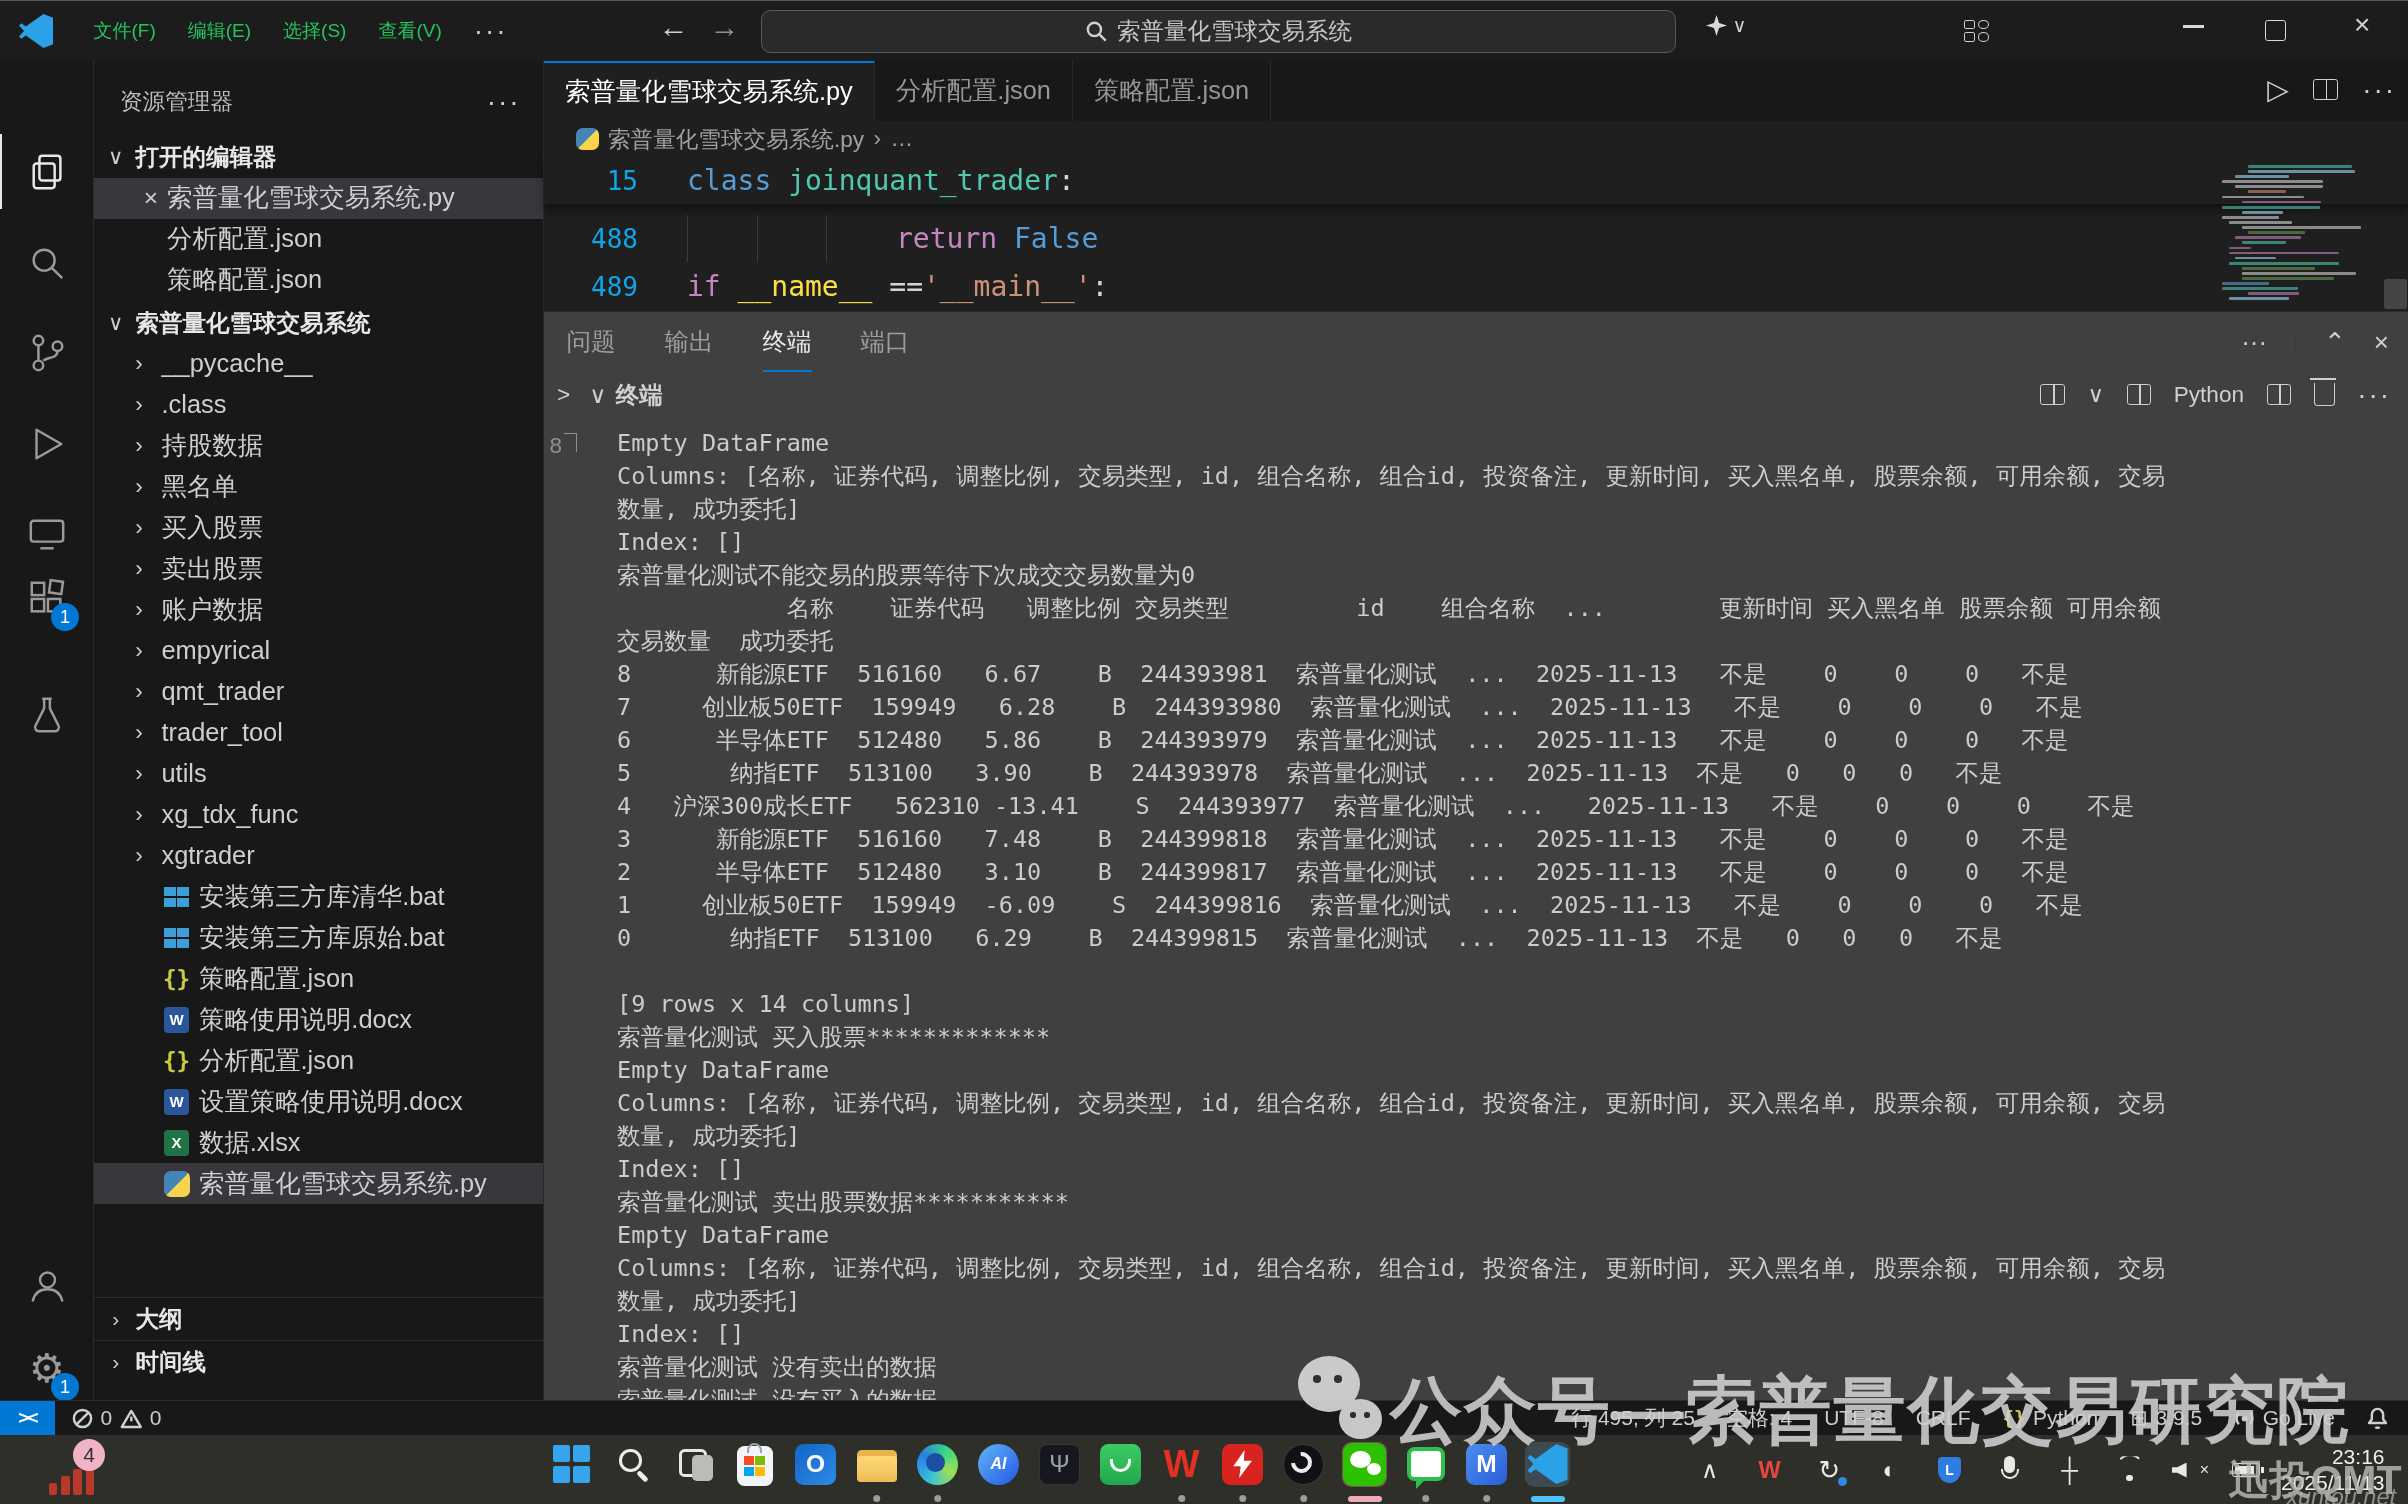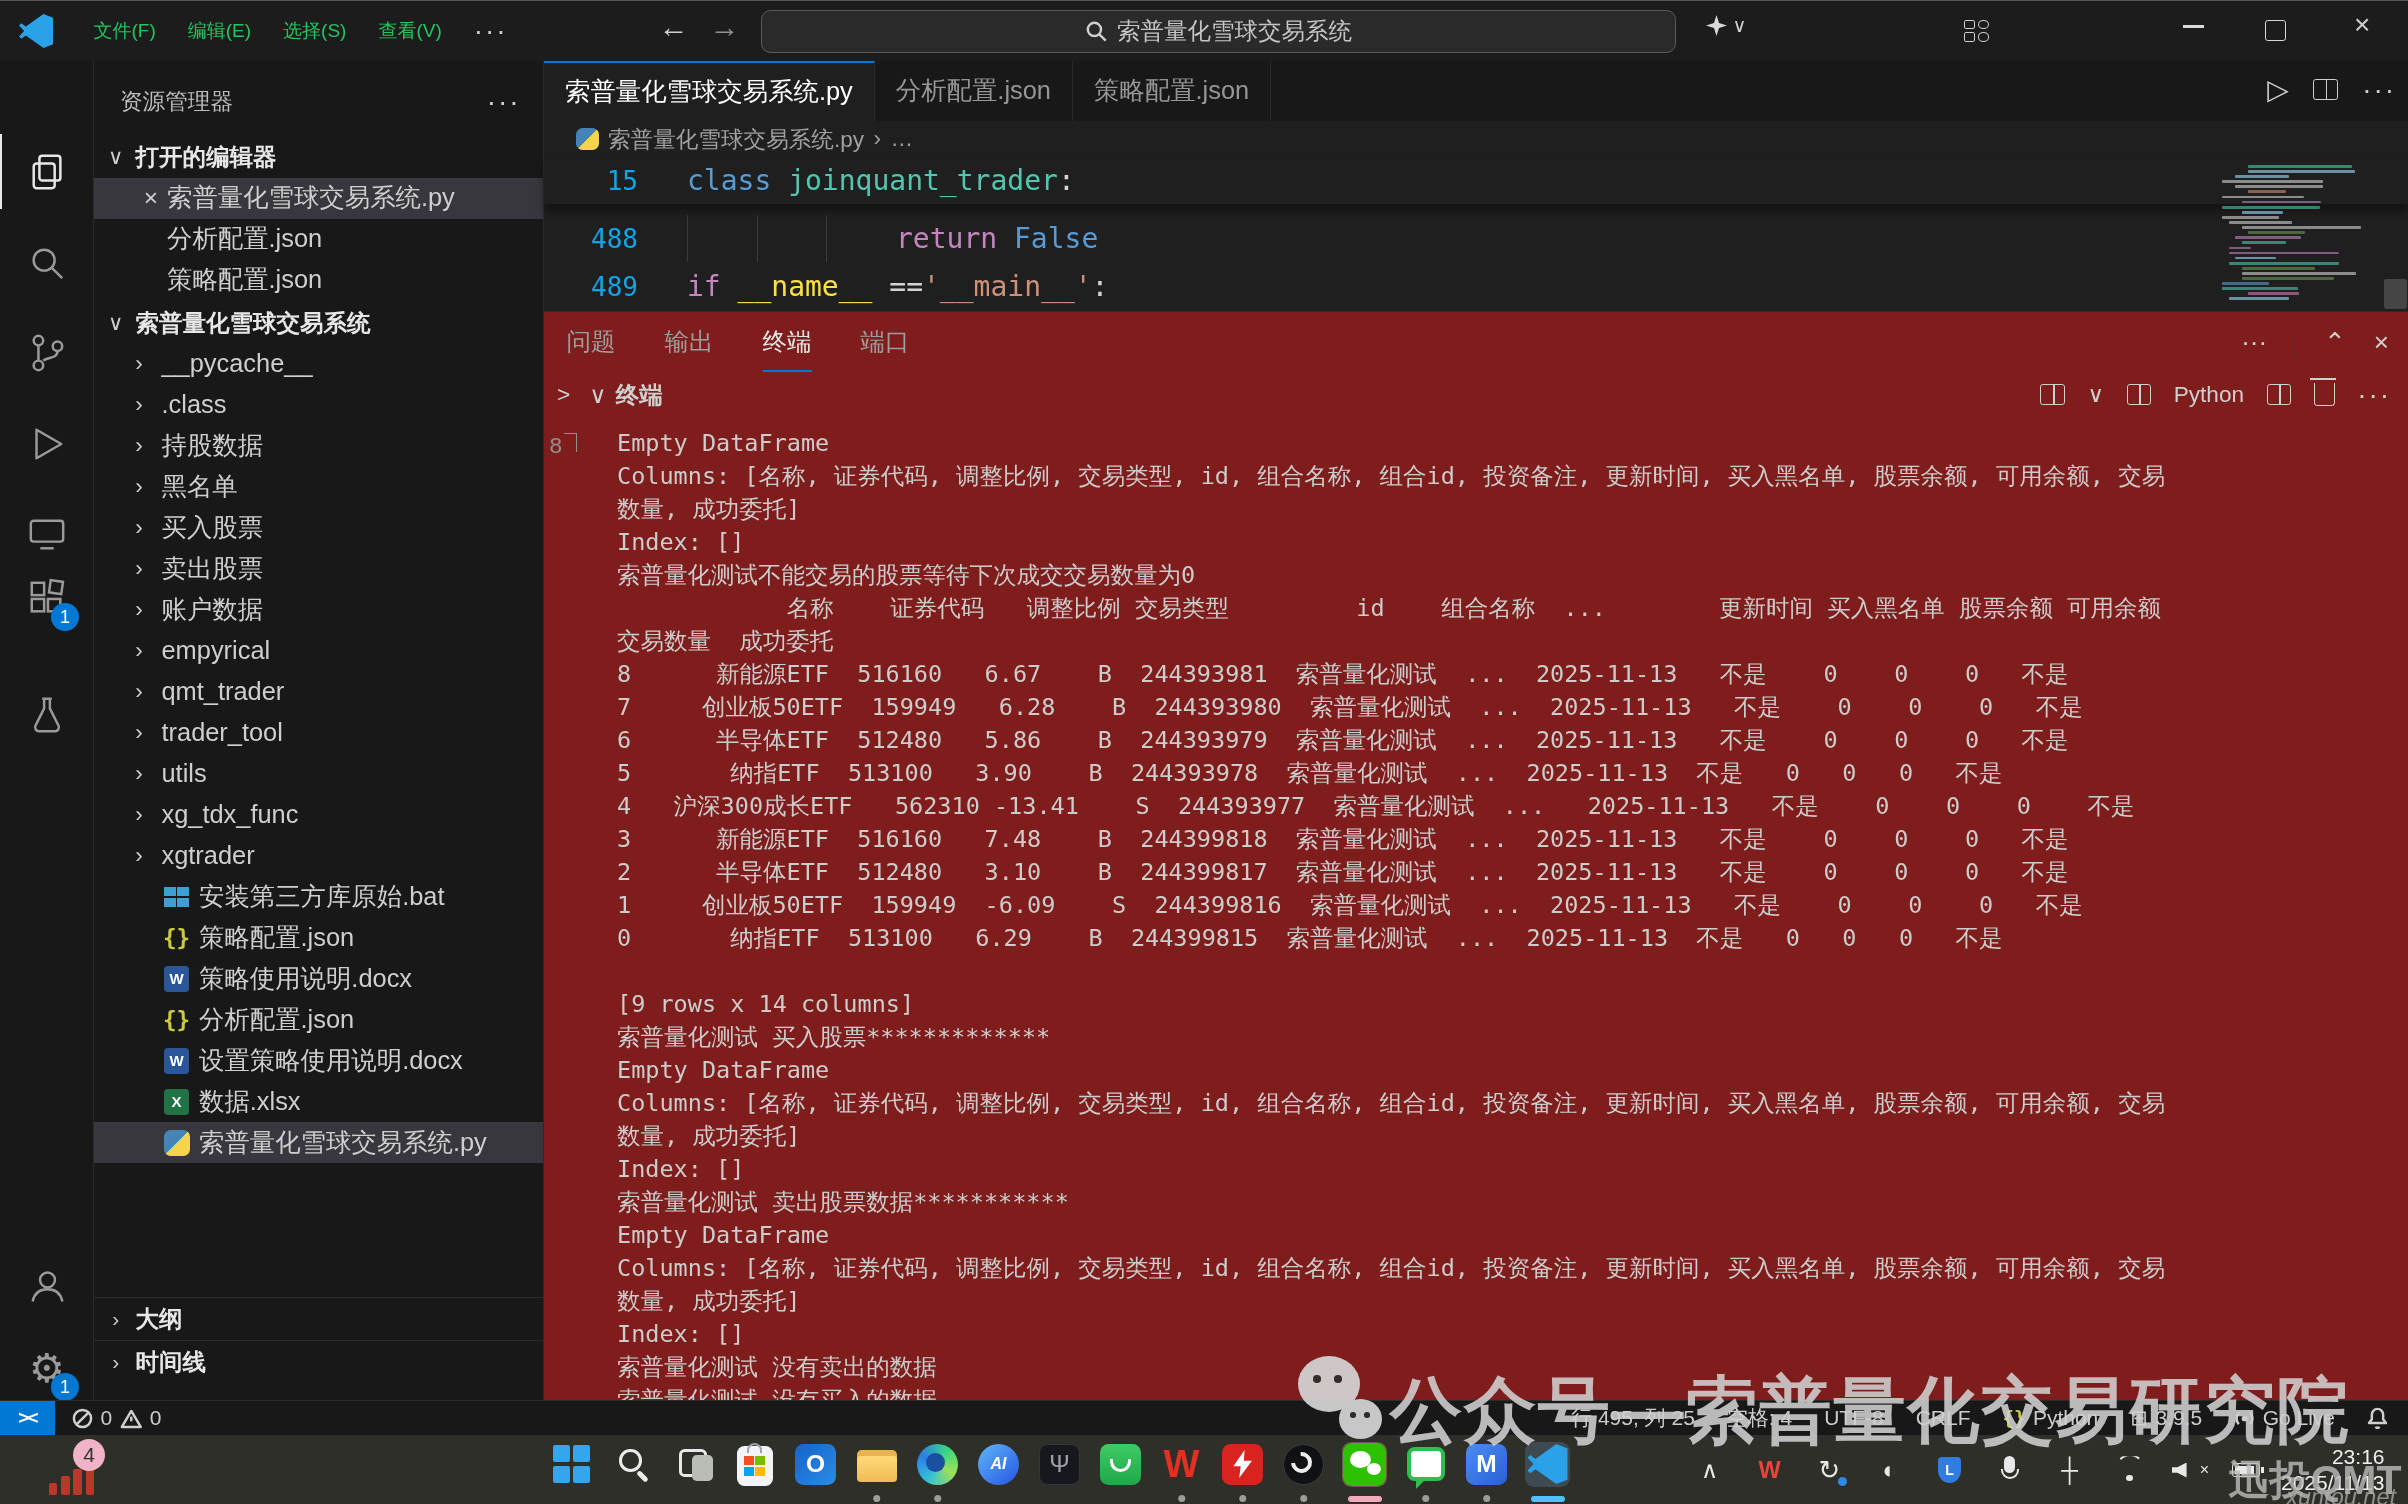--- a/index.html
+++ b/index.html
@@ -82,21 +82,21 @@
   .tok-str{color:#ce9178}
   .tok-def{color:#d4d4d4}
   .sticky{top:0;background:#1f1f1f;box-shadow:0 7.5px 9.4px rgba(0,0,0,.4);z-index:3}
   .guide{position:absolute;top:0;bottom:0;width:0.9px;background:#3a3a3a}
   
   #minimap{position:absolute;left:2222px;top:165px;width:158px;height:139px;overflow:hidden;z-index:4}
   .mm-bar{height:2.8px;margin-bottom:2.3px;opacity:.6;border-radius:0.9px}
   #mm-handle{position:absolute;left:2384px;top:279px;width:22.6px;height:30px;background:#5a5a5a;opacity:.65;border-radius:2.8px;z-index:4}
 
   
-  #panel{position:absolute;left:544px;top:311px;width:1864px;height:1089px;background:#7f1d1d;border-top:0.9px solid #2b2b2b}
+  #panel{position:absolute;left:544px;top:311px;width:1864px;height:1089px;background:#404040;border-top:0.9px solid #2b2b2b}
   .panel-tabs{display:flex;align-items:center;height:60px;padding-left:22.6px;gap:49px;font-size:24.5px;color:#9d9d9d}
   .ptab{height:60px;display:flex;align-items:center;border-bottom:2.8px solid transparent}
   .ptab.active{color:#e7e7e7;border-bottom-color:#0078d4}
   .panel-acts{position:absolute;right:19px;top:15px;display:flex;align-items:center;gap:28px;color:#cfcfcf;font-size:26px}
   .psep{width:0.9px;height:28px;background:#3c3c3c}
   .term-head{position:absolute;left:0;top:60px;width:1864px;height:45px;display:flex;align-items:center;color:#cfcfcf;font-size:23.5px}
   .term-head .nav{margin-left:13px;font-size:22.6px}
   .term-head .dd{margin-left:19px;display:flex;gap:9.4px;align-items:center;font-weight:bold}
   .term-acts{position:absolute;right:17px;top:0;height:45px;display:flex;align-items:center;gap:22.6px;color:#cfcfcf;font-size:22.6px}
   .trash{width:21px;height:22.6px;position:relative;border:1.9px solid #cfcfcf;border-top:none;border-radius:0 0 3.8px 3.8px}
@@ -401,20 +401,33 @@
         <span>xg_tdx_func</span>
       </div>
 
       <div class="tree-item folder">
         <span class="slot chevron-r">›</span>
 
         <span>xgtrader</span>
       </div>
 
 
+      <div class="tree-item bat">
+        <span class="slot chevron-r">›</span>
+        <span class="slot ficon i-bat">
+          <span class="winsq">
+            <i></i>
+            <i></i>
+            <i></i>
+            <i></i>
+          </span>
+        </span>
+
+        <span>安装第三方库清华.bat</span>
+      </div>
 
       <div class="tree-item bat">
         <span class="slot chevron-r">›</span>
         <span class="slot ficon i-bat">
           <span class="winsq">
             <i></i>
             <i></i>
             <i></i>
             <i></i>
           </span>

